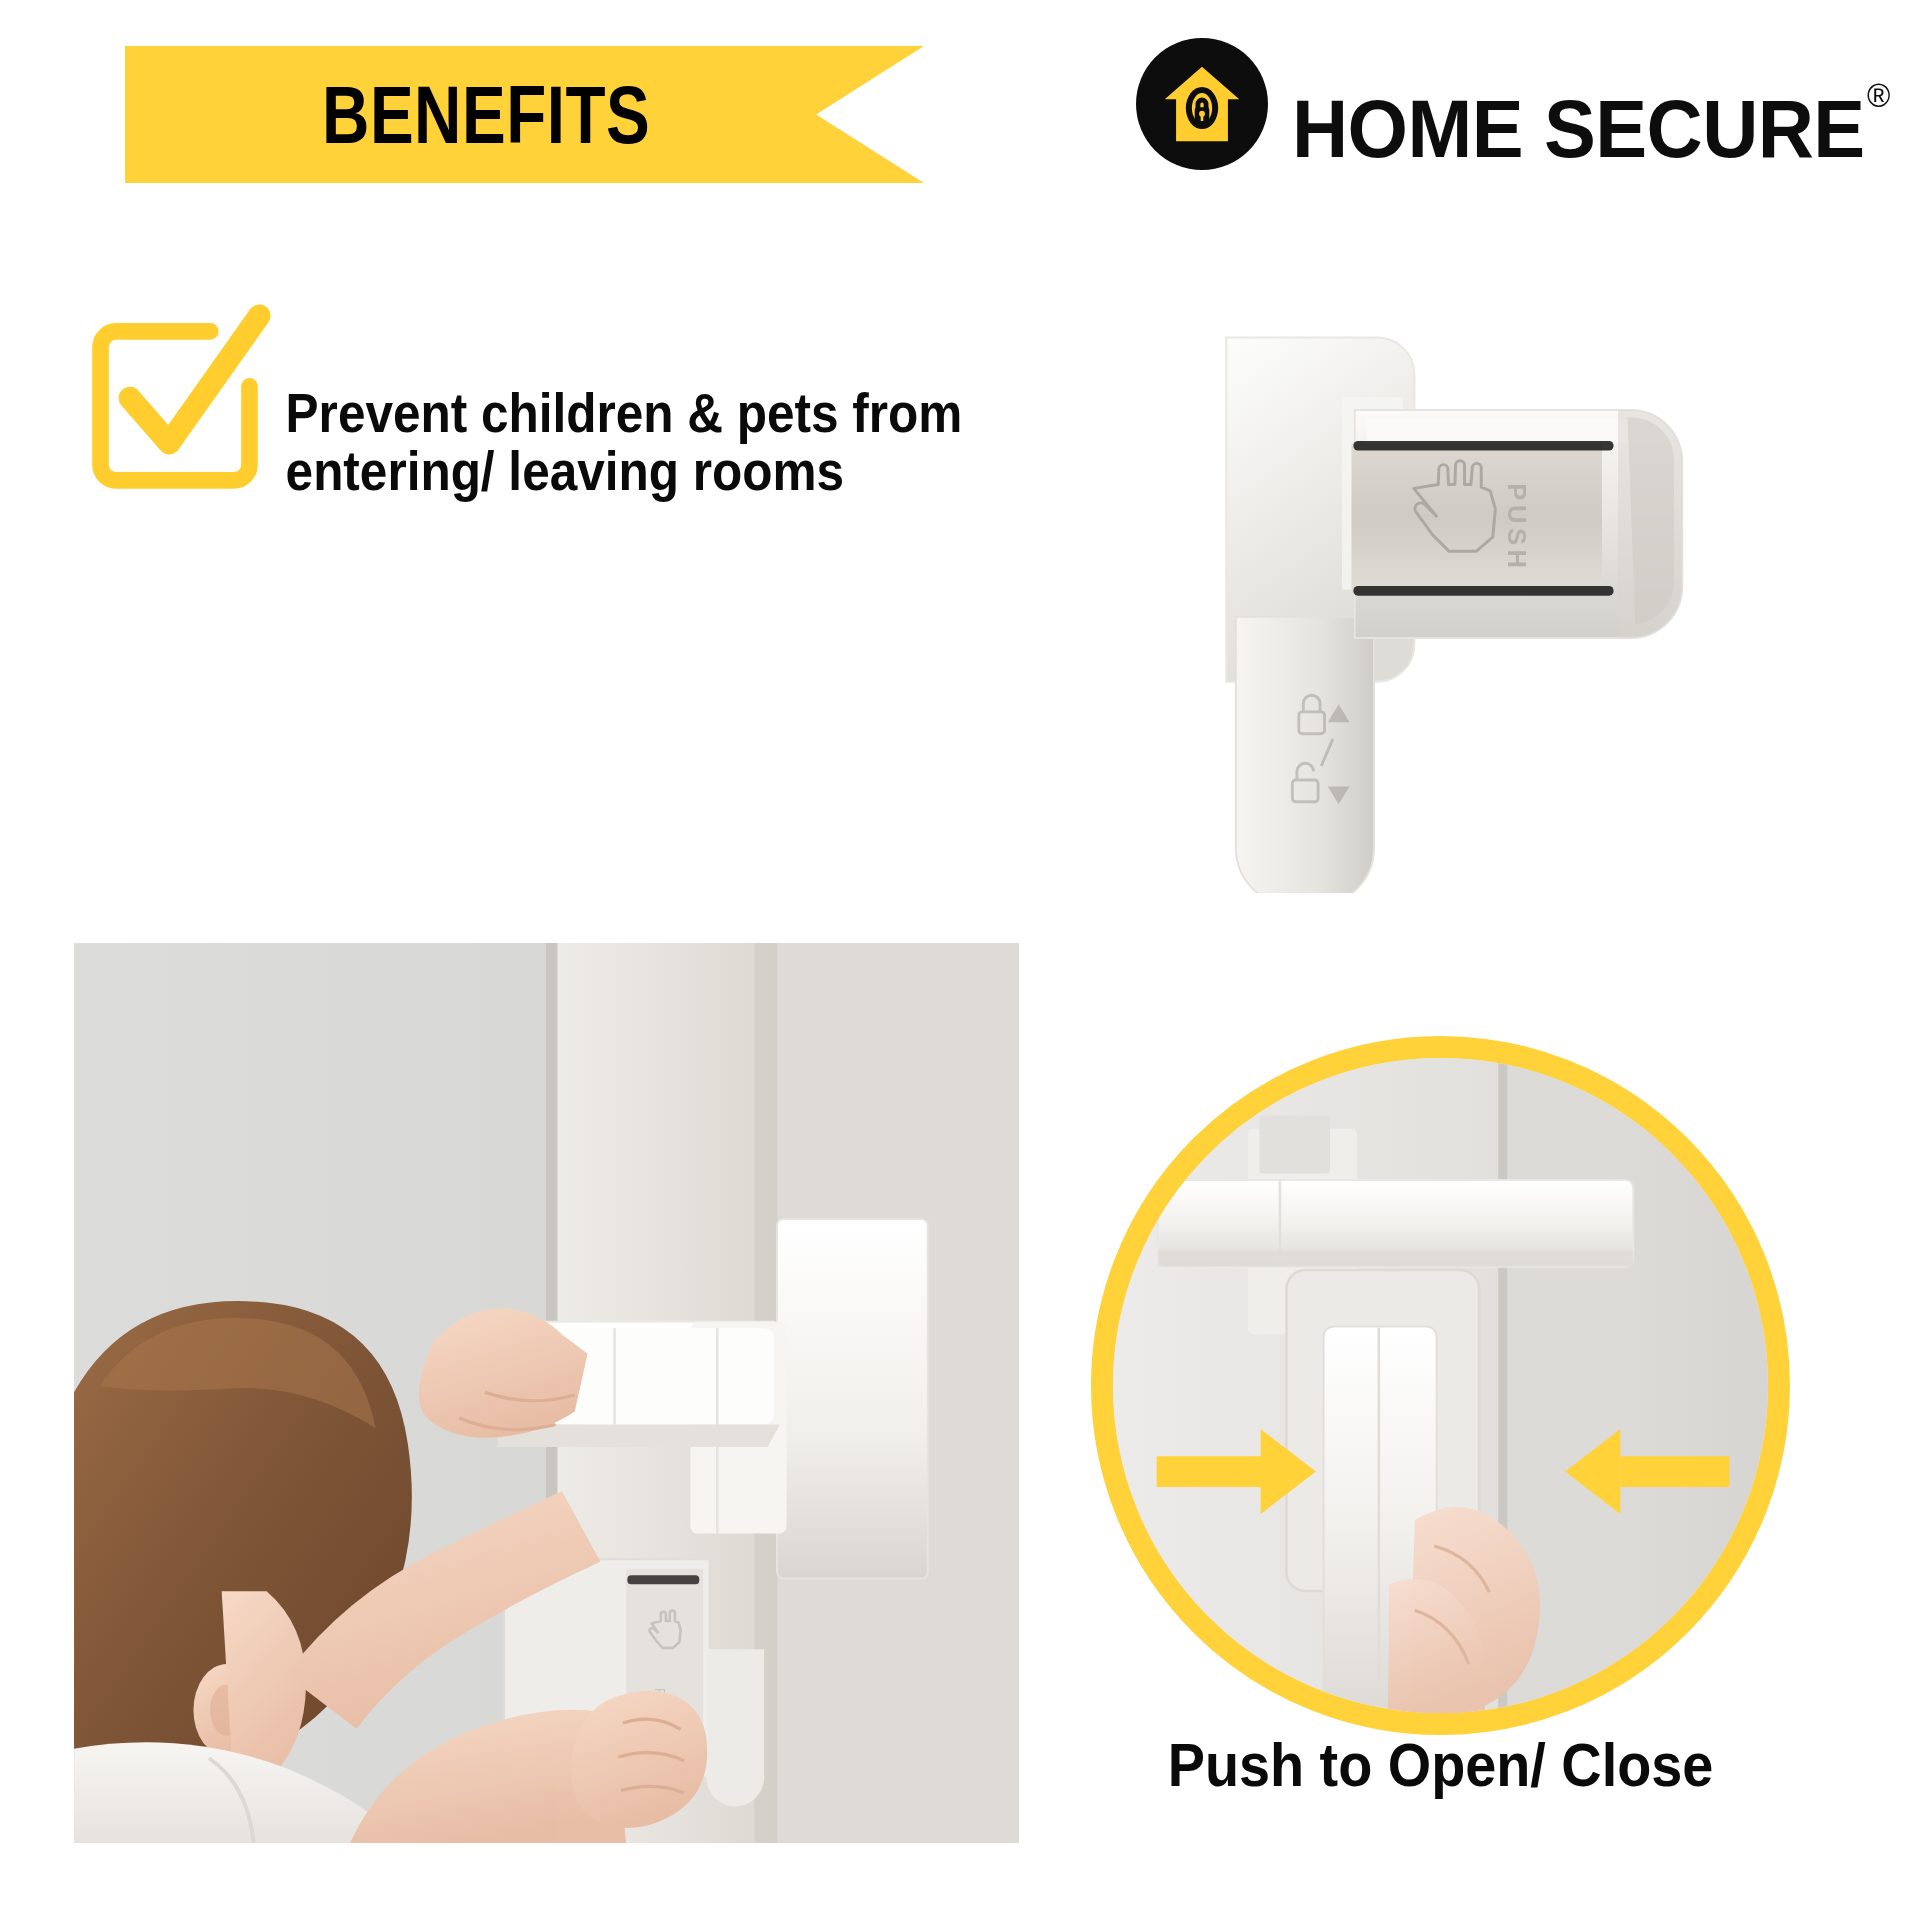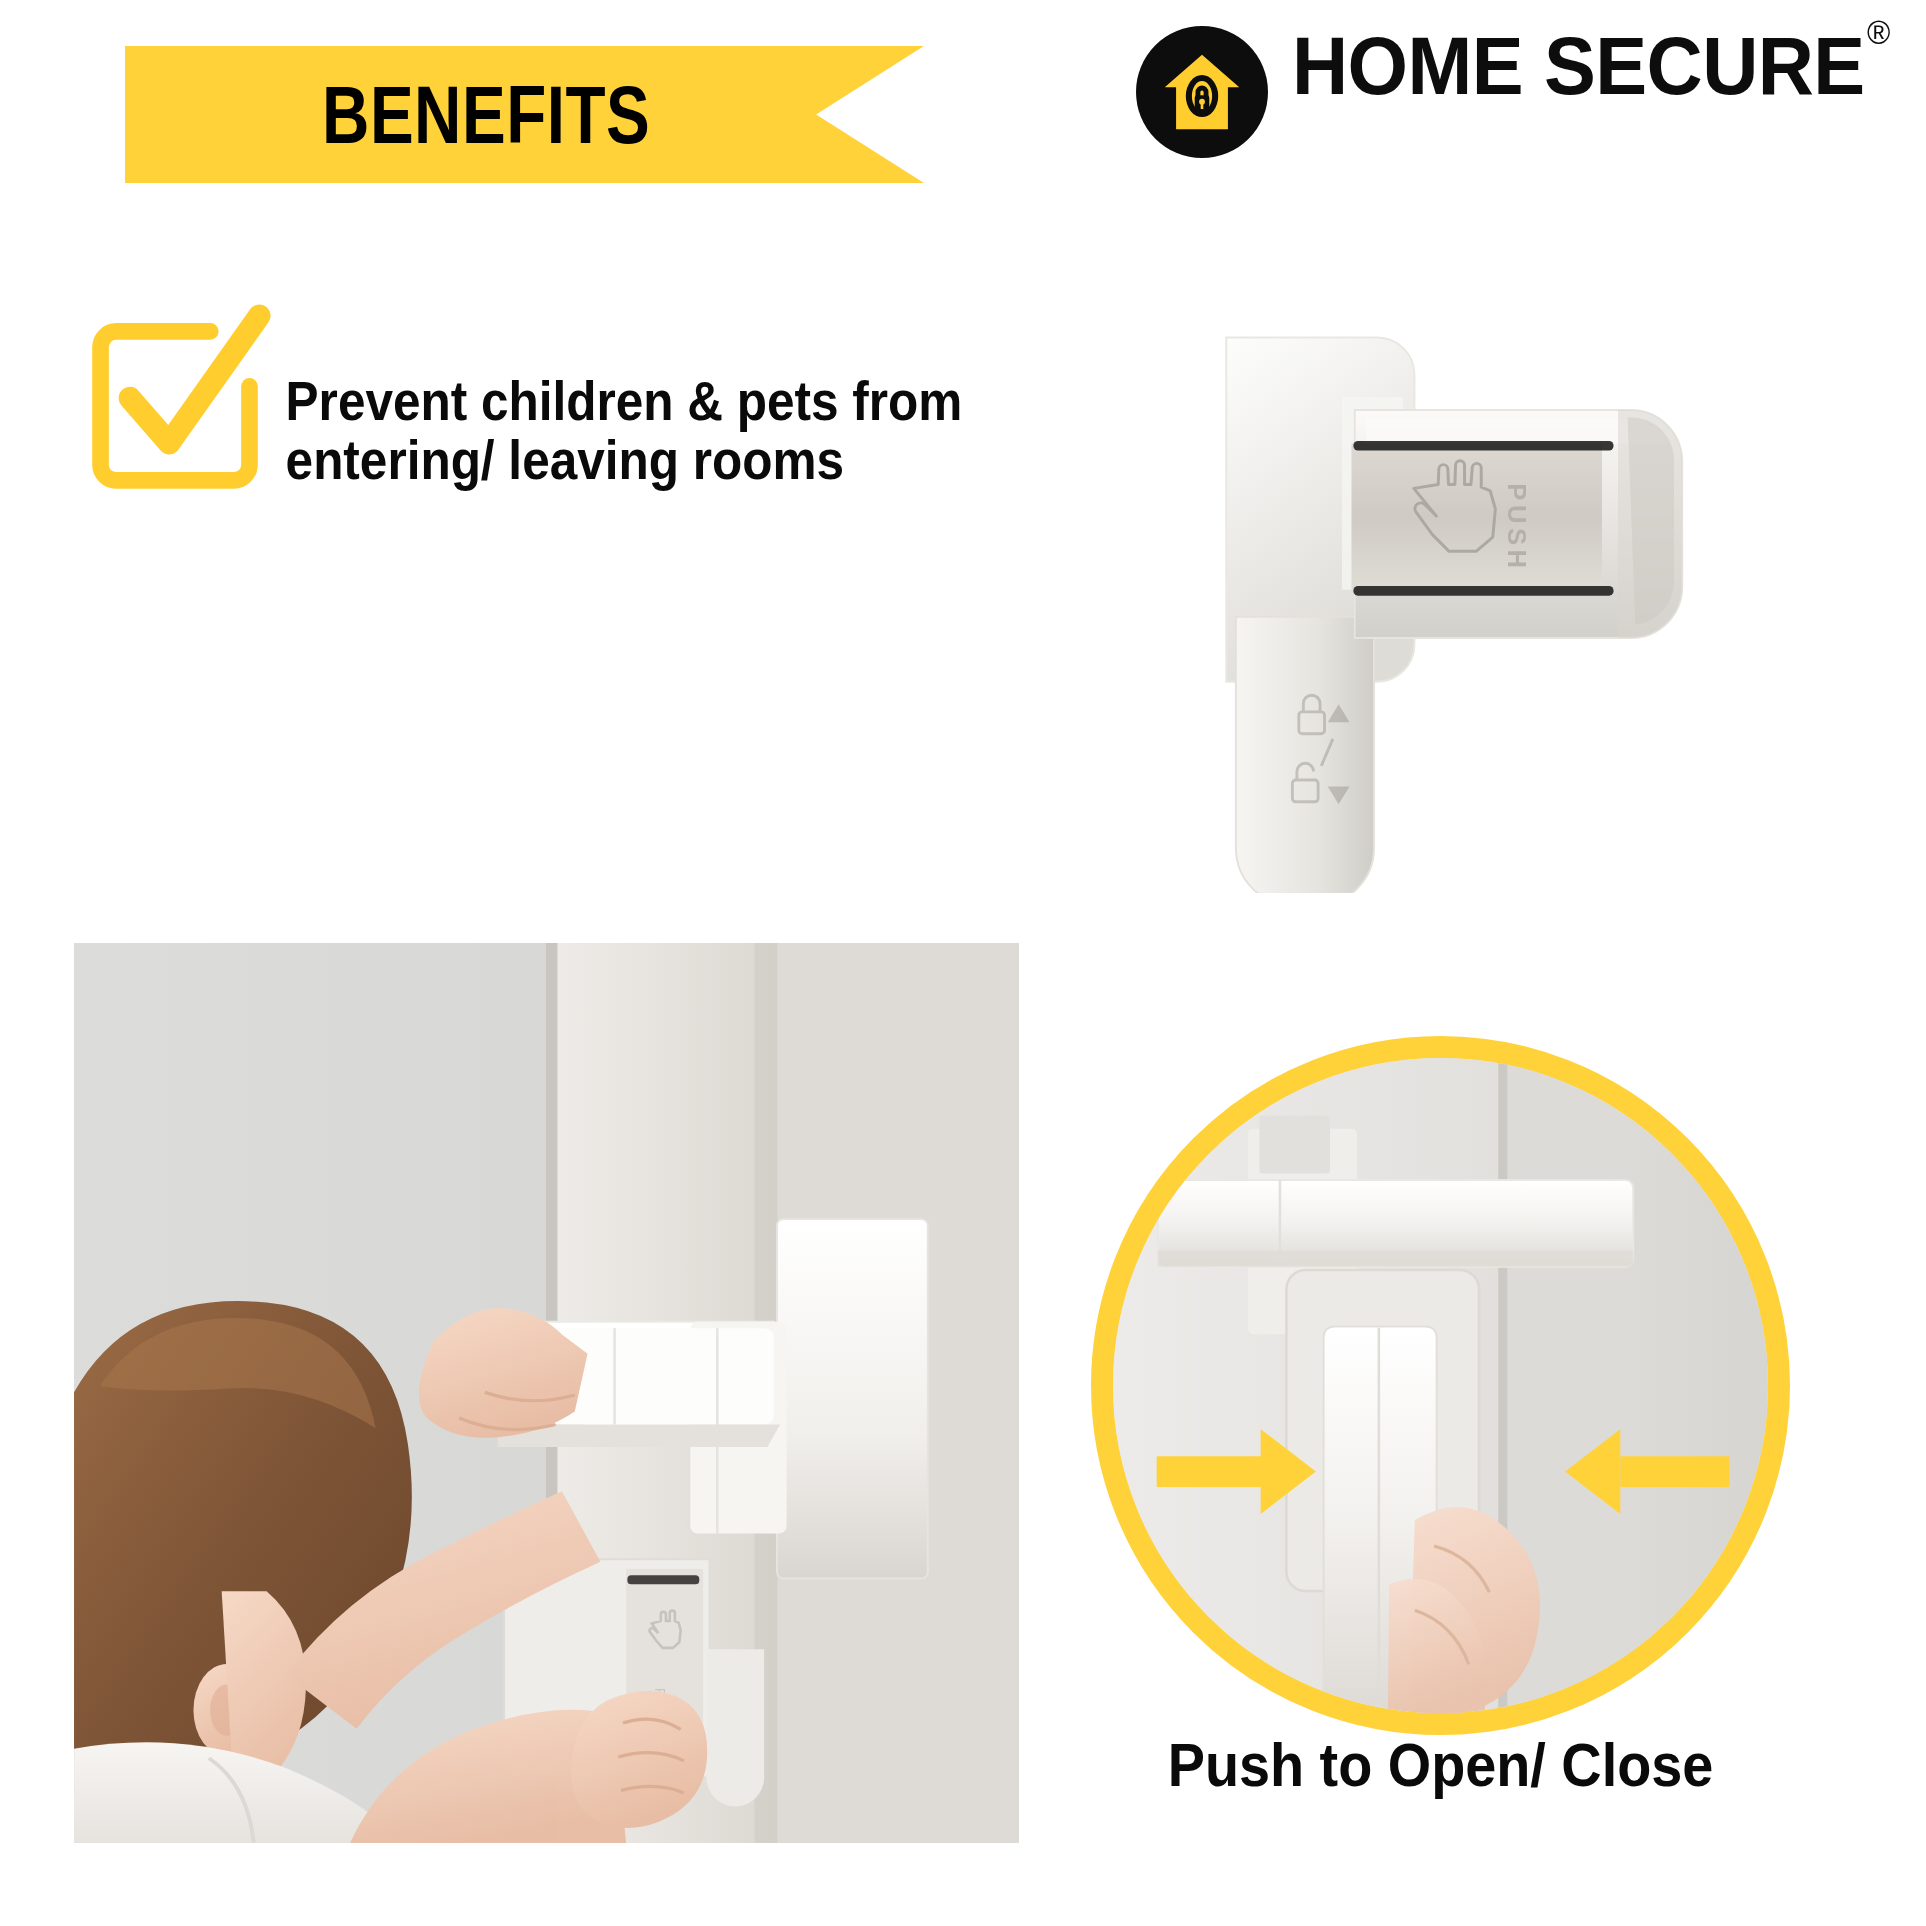--- a/index.html
+++ b/index.html
@@ -24,21 +24,21 @@
     font-family:"Liberation Sans Narrow","Liberation Sans", sans-serif;
     font-weight:bold; font-size:82px; letter-spacing:0.6px;
     color:#000; transform:scaleX(0.80); transform-origin:center;
     margin-right:77px; line-height:1;
   }
 
   
   .logo{
     position:absolute; left:1136px; top:26px;
     width:745px; height:144px;
-    display:flex; align-items:flex-start; gap:24.4px;
+    display:flex; align-items:flex-end; gap:24.4px;
   }
   .logo-badge{
     width:132px;height:132px;border-radius:50%;
     background:#0d0d0d; position:relative; flex:0 0 auto;
   }
   .logo-badge .house{
     position:absolute; left:50%; top:50%;
     transform:translate(-50%,-50%);
     width:81px;height:81px;
   }
@@ -54,21 +54,21 @@
     transform:scaleX(0.96);
     transform-origin:left center;
   }
   .logo-reg{
     font-size:33px; vertical-align:super; font-weight:normal;
     position:relative; top:-22px; left:2.6px;
   }
 
   
   .bullets{ position:absolute; left:77px; top:308px; width:1002px; }
-  .bullet{ display:flex; align-items:center; margin-bottom:95px; }
+  .bullet{ display:flex; align-items:flex-end; margin-bottom:95px; }
   .check-icon{ width:196px;height:196px;flex:0 0 auto; margin-top:-3.9px;}
   .bullet-text{
     font-family:"Liberation Sans Narrow","Liberation Sans", sans-serif;
     font-weight:bold; color:#0a0a0a;
     font-size:55px; line-height:1.06;
     transform:scaleX(0.90); transform-origin:left top;
     padding-top:53px; padding-left:14px;
     letter-spacing:0px;
   }
   .bullet.second .bullet-text{ padding-top:89px; }

